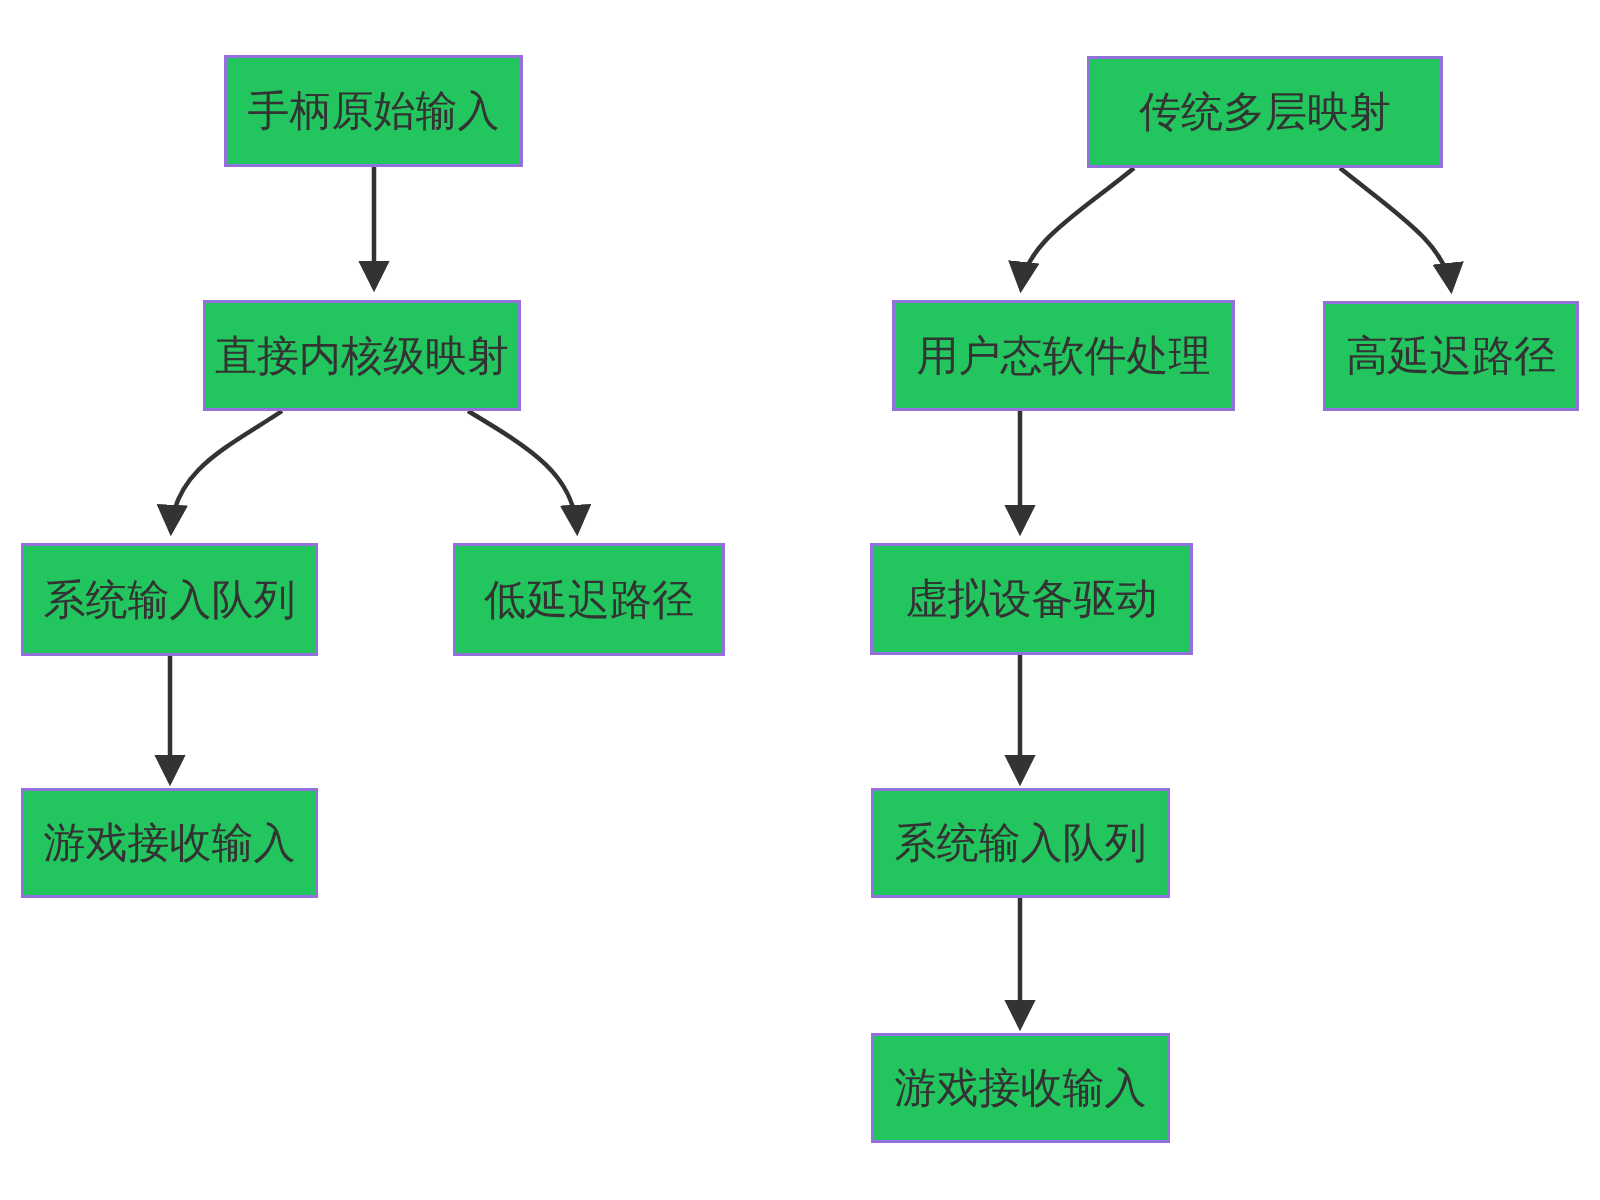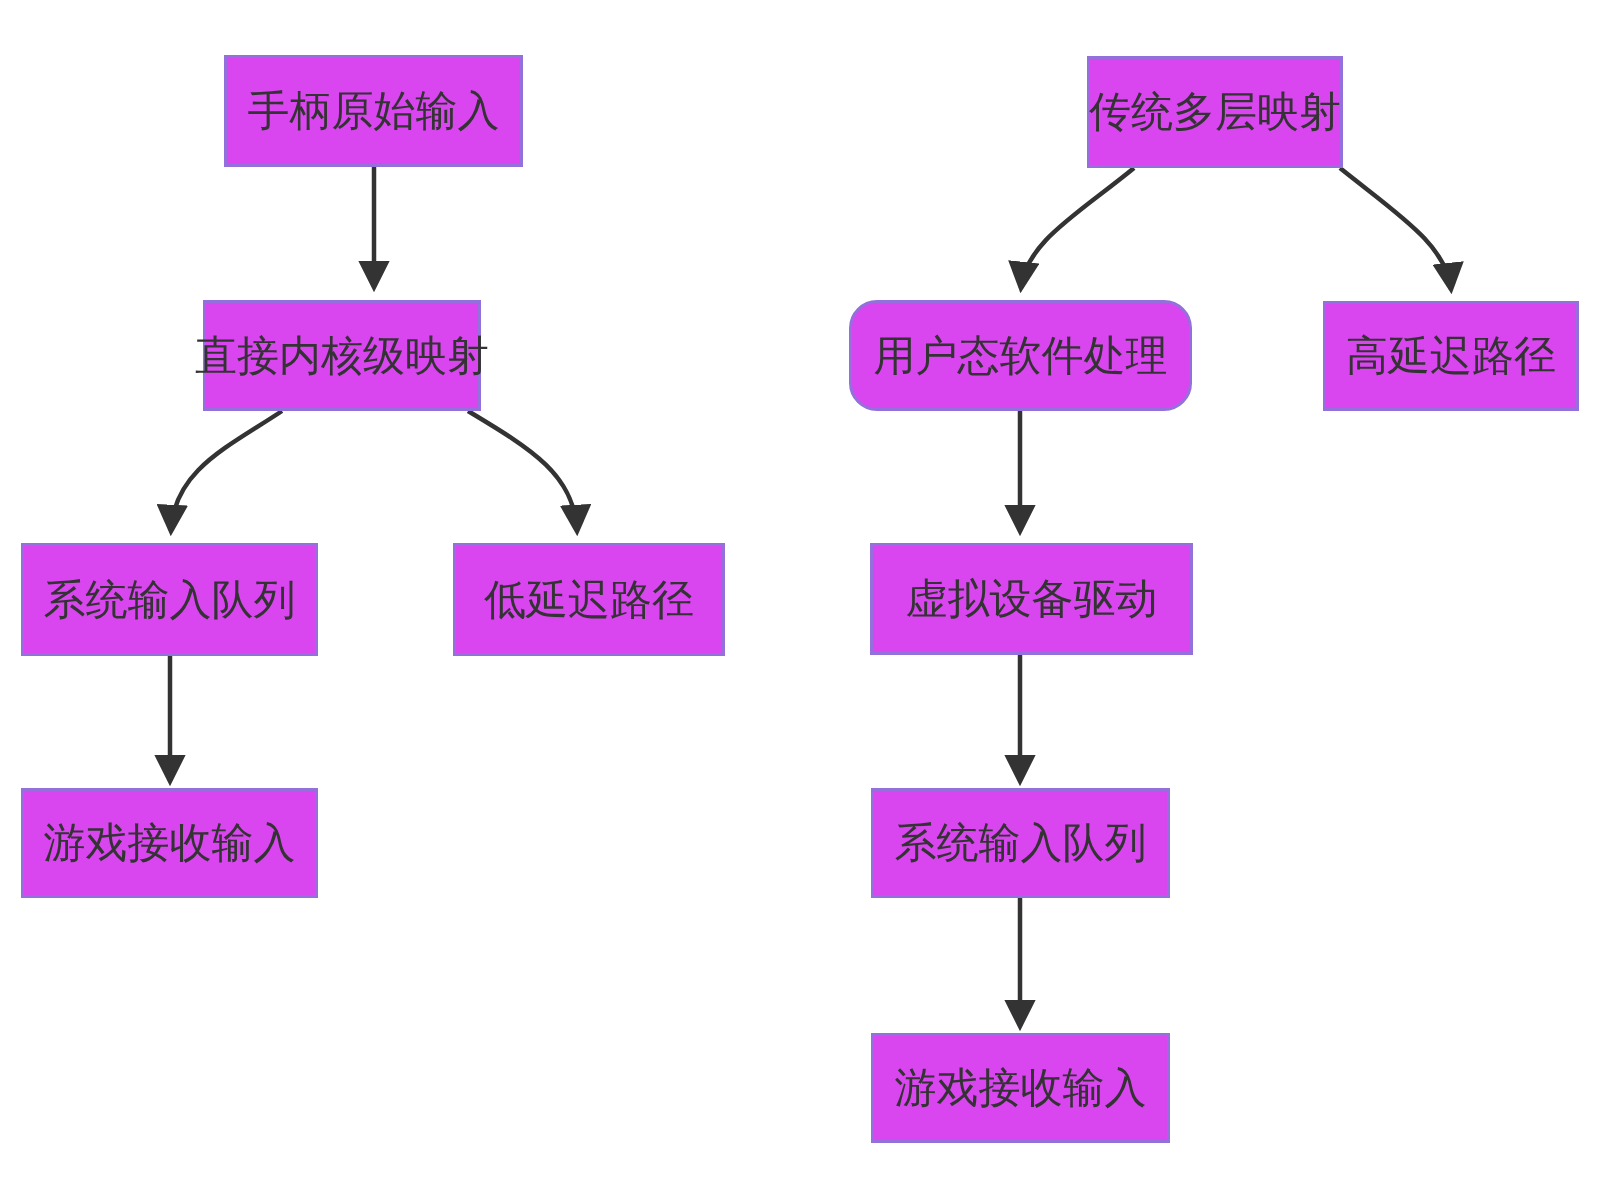--- a/index.html
+++ b/index.html
@@ -23,38 +23,38 @@
     height: 1200px;
   }
   .edge {
     fill: none;
     stroke: #333333;
     stroke-width: 4.5px;
   }
   .node {
     position: absolute;
     box-sizing: border-box;
-    background: #d946ef;
+    background: #22c55e;
     border: 3.5px solid #9370DB;
     color: #333333;
     font-size: 42px;
     line-height: 1;
     white-space: nowrap;
     display: flex;
     align-items: center;
     justify-content: center;
   }
   
   .nA { left: 224px;  top: 55px;   width: 299px; height: 112px; }
-  .nB { left: 203px;  top: 300px;  width: 278px; height: 111px; }
+  .nB { left: 203px;  top: 300px;  width: 318px; height: 111px; }
   .nC { left: 21px;   top: 543px;  width: 297px; height: 113px; }
   .nD { left: 453px;  top: 543px;  width: 272px; height: 113px; }
   .nE { left: 21px;   top: 788px;  width: 297px; height: 110px; }
-  .nF { left: 1087px; top: 56px;   width: 256px; height: 112px; }
-  .nG { left: 849px;  top: 300px;  width: 343px; height: 111px; border-radius: 28px; }
+  .nF { left: 1087px; top: 56px;   width: 356px; height: 112px; }
+  .nG { left: 892px;  top: 300px;  width: 343px; height: 111px; }
   .nH { left: 1323px; top: 301px;  width: 256px; height: 110px; }
   .nI { left: 870px;  top: 543px;  width: 323px; height: 112px; }
   .nJ { left: 871px;  top: 788px;  width: 299px; height: 110px; }
   .nK { left: 871px;  top: 1033px; width: 299px; height: 110px; }
 </style>
 </head>
 <body>
 
 <div class="canvas">
 

